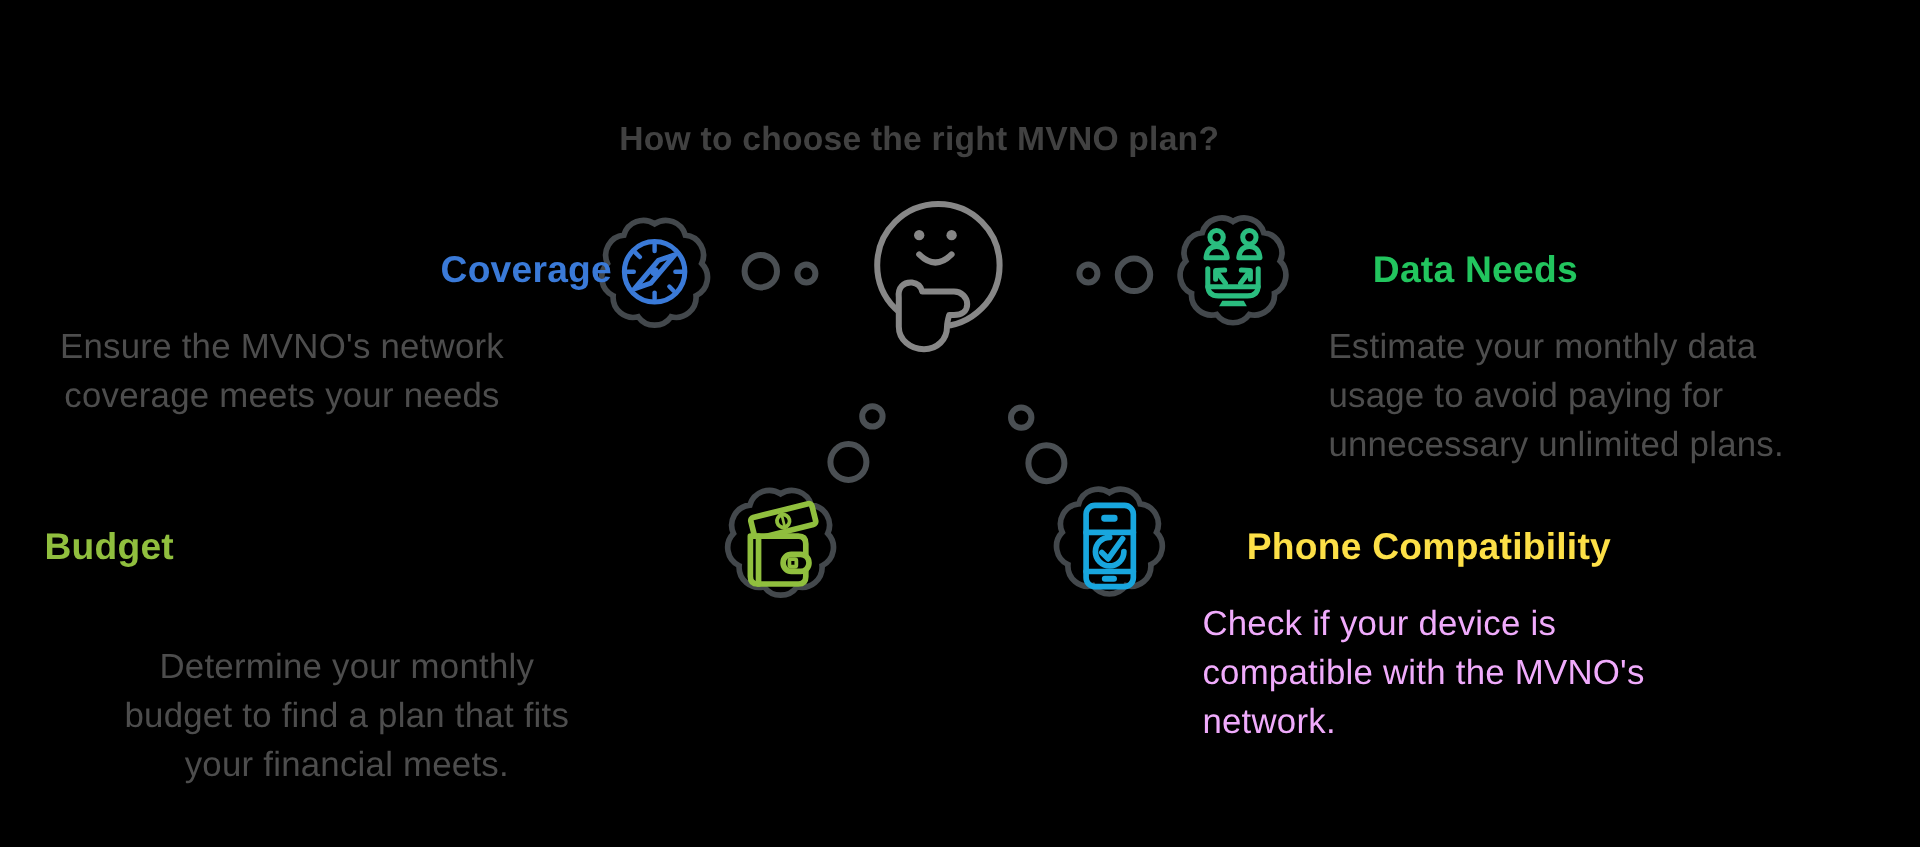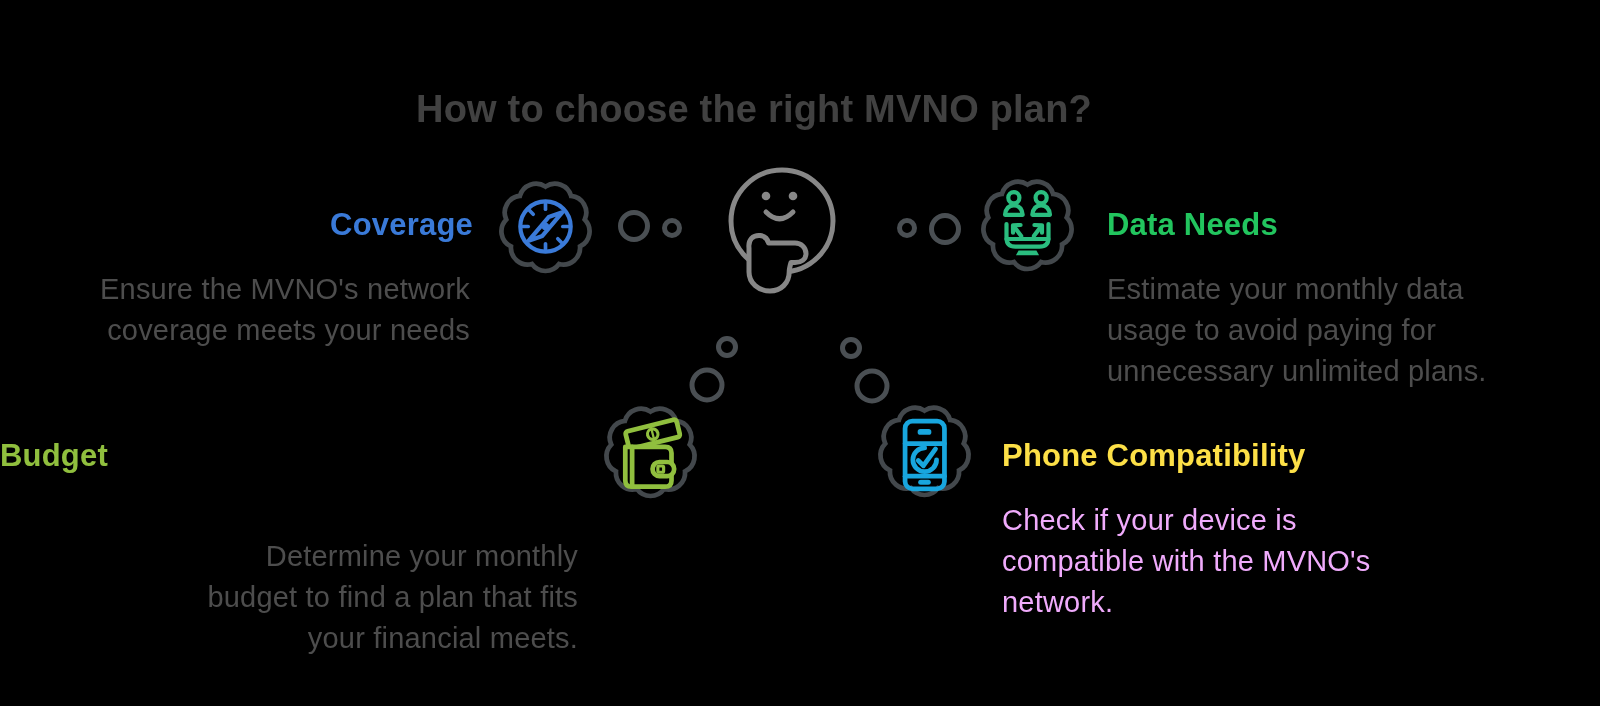--- a/index.html
+++ b/index.html
@@ -2,30 +2,30 @@
 <html><head>
 <meta charset="utf-8">
 <style>
   html,body{margin:0;padding:0;background:#000;}
   .canvas{
     position:relative;width:1600px;height:706px;background:#000;overflow:hidden;
     font-family:"Liberation Sans","DejaVu Sans",sans-serif;
   }
   .art{position:absolute;left:0;top:0;}
   .title{
-    position:absolute;left:0;top:84px;width:1500px;margin:4px;
-    text-align:center;font-size:38px;font-weight:700;letter-spacing:0.2px;
+    position:absolute;left:0;top:84px;width:1500px;margin:16px;
+    text-align:center;font-size:28px;font-weight:700;letter-spacing:0.2px;
   }
   .label{
-    position:absolute;font-size:31px;font-weight:700;letter-spacing:0.2px;white-space:nowrap;
+    position:absolute;font-size:31px;font-weight:700;letter-spacing:0.2px;white-space:nowrap;padding-left:37px;
   }
   .desc{
     position:absolute;font-size:29px;font-weight:400;line-height:41px;letter-spacing:0.2px;
   }
-  .right{text-align:right;}
+  .right{text-align:center;}
   .label-coverage{left:0;top:207px;width:473px;text-align:right;}
   .desc-coverage{left:0;top:269px;width:470px;}
   .label-data{left:1107px;top:207px;}
   .desc-data{left:1107px;top:269px;width:470px;}
   .label-budget{left:0;top:438px;width:578px;text-align:left;}
   .desc-budget{left:0;top:500px;width:578px;}
   .label-phone{left:1002px;top:438px;}
   .desc-phone{left:1002px;top:500px;width:460px;}
 </style>
 </head>

